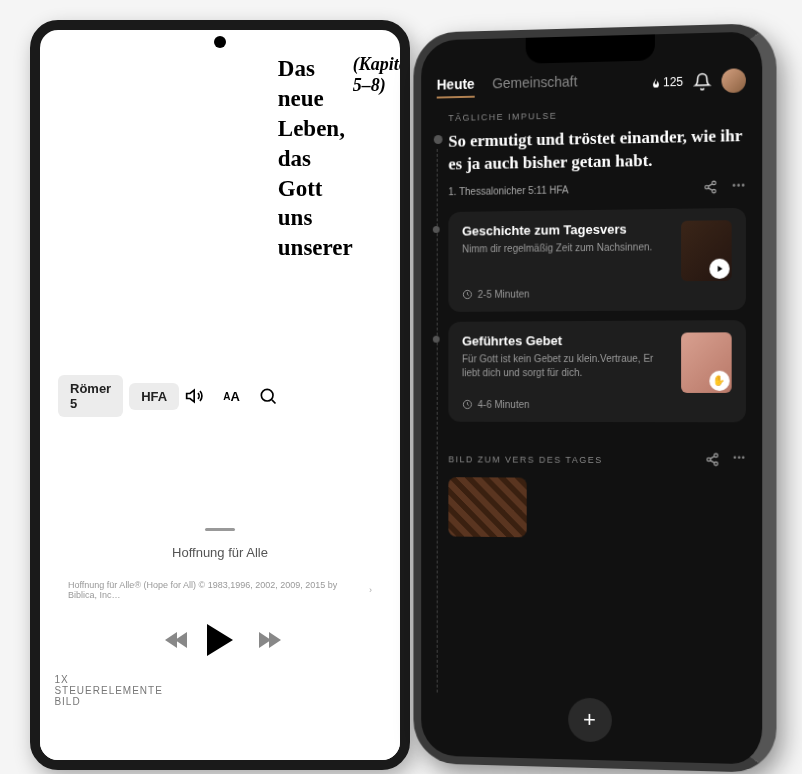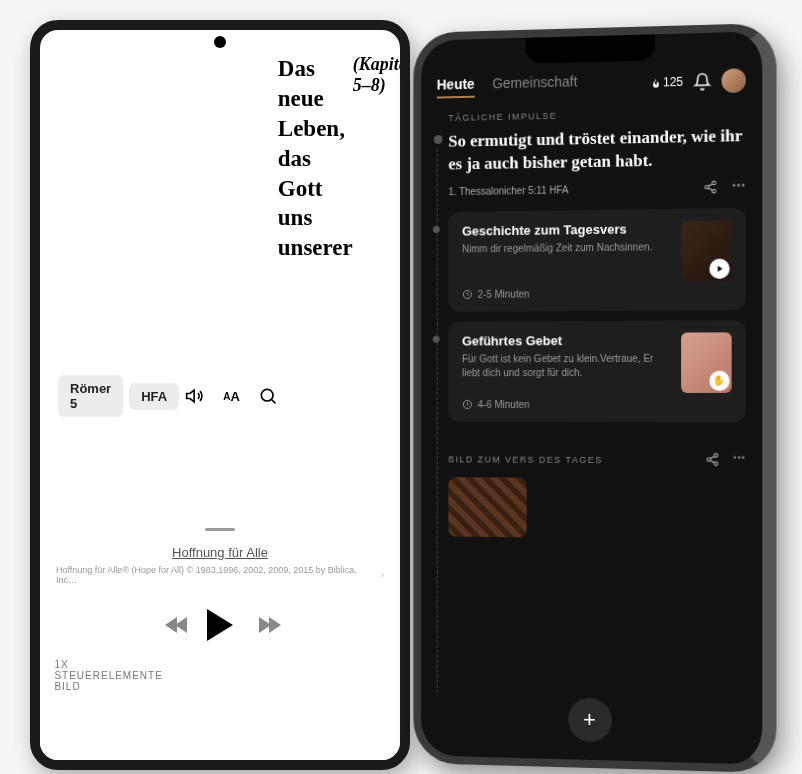--- a/index.html
+++ b/index.html
@@ -38,22 +38,22 @@
 .p1-heading { font-size: 20px; font-weight: bold; margin-bottom: 18px; }
 .p1-body { font-size: 19px; line-height: 1.9; color: #111; }
 .verse-num { font-size: 10px; vertical-align: super; color: #888; }
 .p1-fade {
   position: absolute; left: 0; right: 0; bottom: 0; height: 260px;
   background: linear-gradient(to bottom, rgba(255,255,255,0) 0%, rgba(255,255,255,0.95) 15%, #fff 30%);
   display: flex; flex-direction: column; align-items: center; padding-top: 28px;
   font-family: Arial, sans-serif;
 }
 .drag-handle { width: 30px; height: 3px; background: #999; border-radius: 2px; margin-bottom: 14px; }
-.audio-title { font-size: 13px; color: #555; margin-bottom: 5px; text-decoration: underline; }
-.audio-copy { font-size: 9px; color: #999; padding: 0 16px; display: flex; align-items: center; gap: 4px; }
+.audio-title { font-size: 13px; color: #555; margin-bottom: 20px; }
+.audio-copy { font-size: 9px; color: #999; padding: 0 28px; display: flex; align-items: center; gap: 4px; }
 .audio-copy .chev { color: #aaa; }
 .controls { display: flex; align-items: center; gap: 36px; margin-top: 24px; }
 .rewind, .forward {
   width: 0; height: 0; position: relative;
 }
 .rewind::before, .rewind::after, .forward::before, .forward::after {
   content: ""; position: absolute; width: 0; height: 0;
   border-top: 8px solid transparent; border-bottom: 8px solid transparent;
 }
 .rewind::before { border-right: 12px solid #888; left: -6px; top: -8px; }

